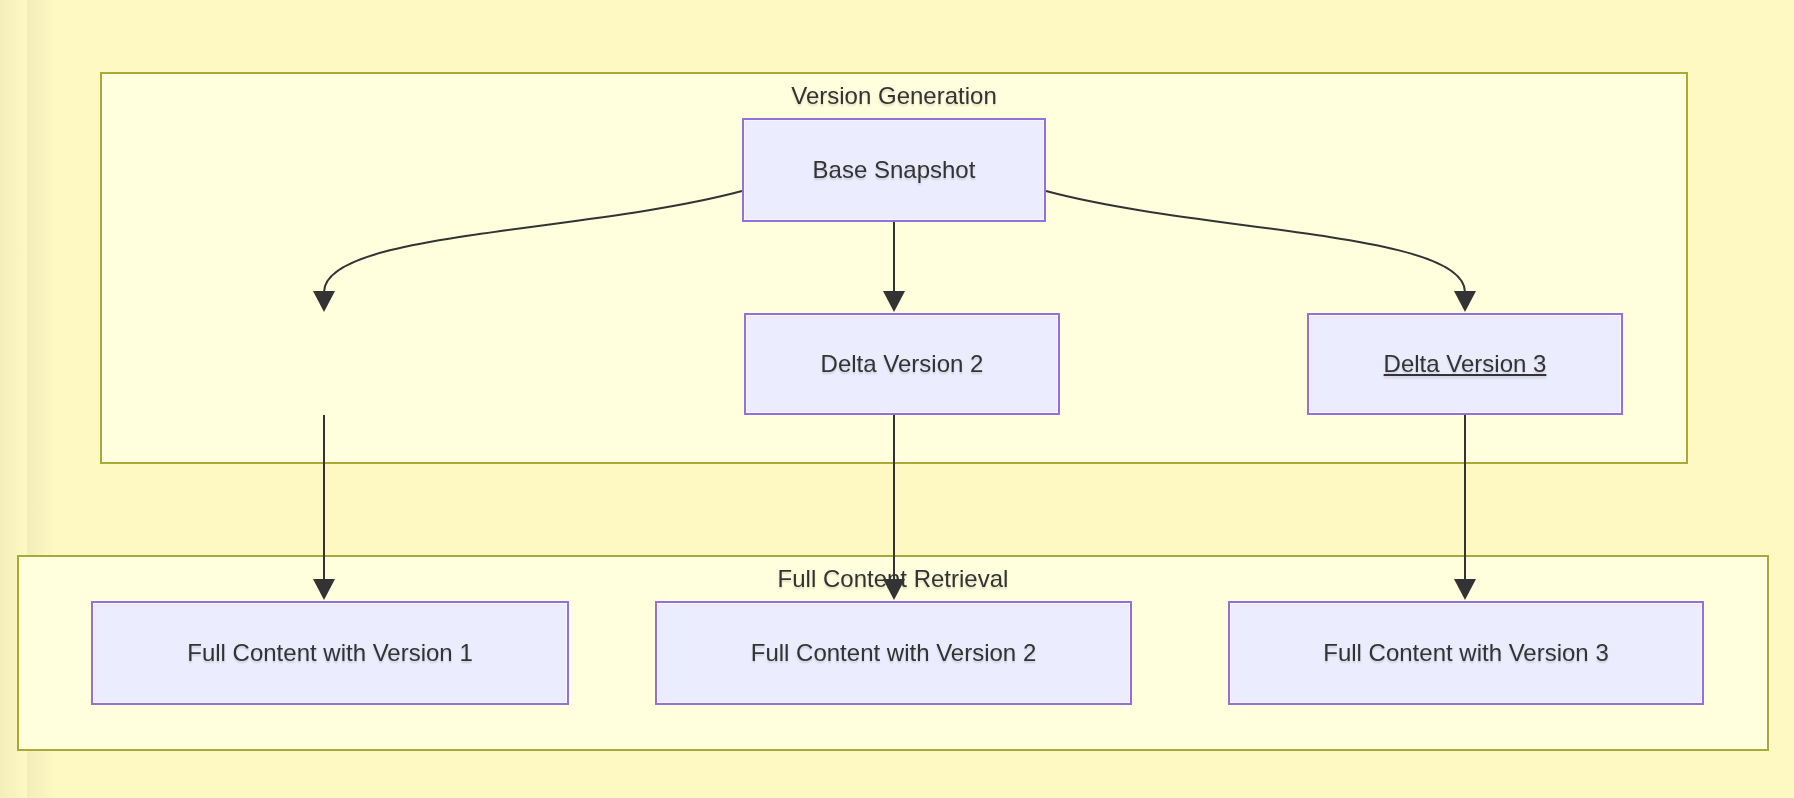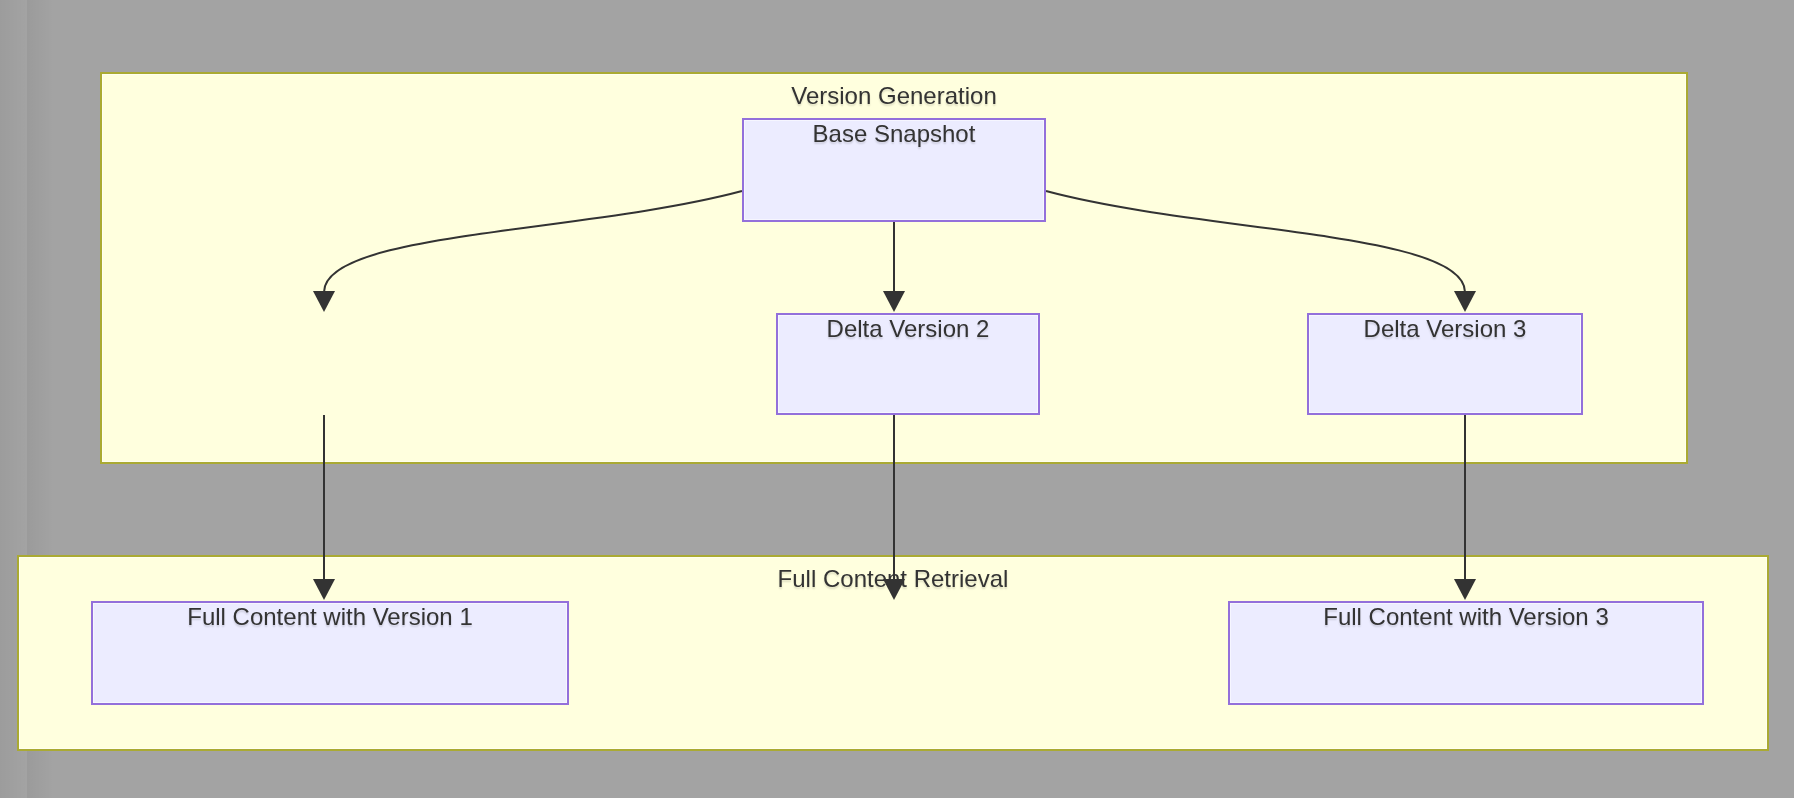--- a/index.html
+++ b/index.html
@@ -6,21 +6,21 @@
     margin: 0;
     padding: 0;
     background: #ffffff;
     font-family: "Liberation Sans", "DejaVu Sans", sans-serif;
   }
   #canvas {
     position: relative;
     width: 1794px;
     height: 798px;
     overflow: hidden;
-    background: #a3a3a3;
+    background: #fef9c3;
     color: var(--text, #333333);
   }
   
   .edge-strip {
     position: absolute;
     left: 0; top: 0;
     width: 54px; height: 100%;
     background:
       linear-gradient(to right, rgba(0,0,0,0.045), rgba(0,0,0,0)) 0 0 / 27px 100% no-repeat,
       linear-gradient(to right, rgba(0,0,0,0.05), rgba(0,0,0,0)) 27px 0 / 27px 100% no-repeat;
@@ -63,31 +63,32 @@
     stroke: none;
   }
 
   .node {
     position: absolute;
     box-sizing: border-box;
     background: var(--node-fill, #ECECFF);
     border: 2px solid var(--node-border, #9370DB);
     box-shadow: inset 0 0 0 1px rgba(255,255,255,0.5);
     display: flex;
+    align-items: center;
     justify-content: center;
     font-size: 24px;
     color: var(--text, #333333);
     text-shadow: 0 2px 2px rgba(0,0,0,0.14);
     text-align: center;
     z-index: 3;
   }
   #node-base   { left: 742px;  top: 118px; width: 304px; height: 104px; }
   #node-delta1 { left: 166px;  top: 313px; width: 316px; height: 102px; }
-  #node-delta2 { left: 776px;  top: 313px; width: 264px; height: 102px; }
-  #node-delta3 { left: 1307px; top: 313px; width: 276px; height: 102px; }
+  #node-delta2 { left: 744px;  top: 313px; width: 316px; height: 102px; }
+  #node-delta3 { left: 1307px; top: 313px; width: 316px; height: 102px; text-decoration: underline; }
   #node-full1  { left: 91px;   top: 601px; width: 478px; height: 104px; }
   #node-full2  { left: 655px;  top: 601px; width: 477px; height: 104px; }
   #node-full3  { left: 1228px; top: 601px; width: 476px; height: 104px; }
 </style>
 </head>
 <body>
 
 <div id="canvas">
 
   <div class="edge-strip"></div>
@@ -126,17 +127,20 @@
   </div>
   <div class="node" id="node-delta2">
     <span>Delta Version 2</span>
   </div>
   <div class="node" id="node-delta3">
     <span>Delta Version 3</span>
   </div>
   <div class="node" id="node-full1">
     <span>Full Content with Version 1</span>
   </div>
+  <div class="node" id="node-full2">
+    <span>Full Content with Version 2</span>
+  </div>
   <div class="node" id="node-full3">
     <span>Full Content with Version 3</span>
   </div>
 
 </div>
 
 </body></html>

